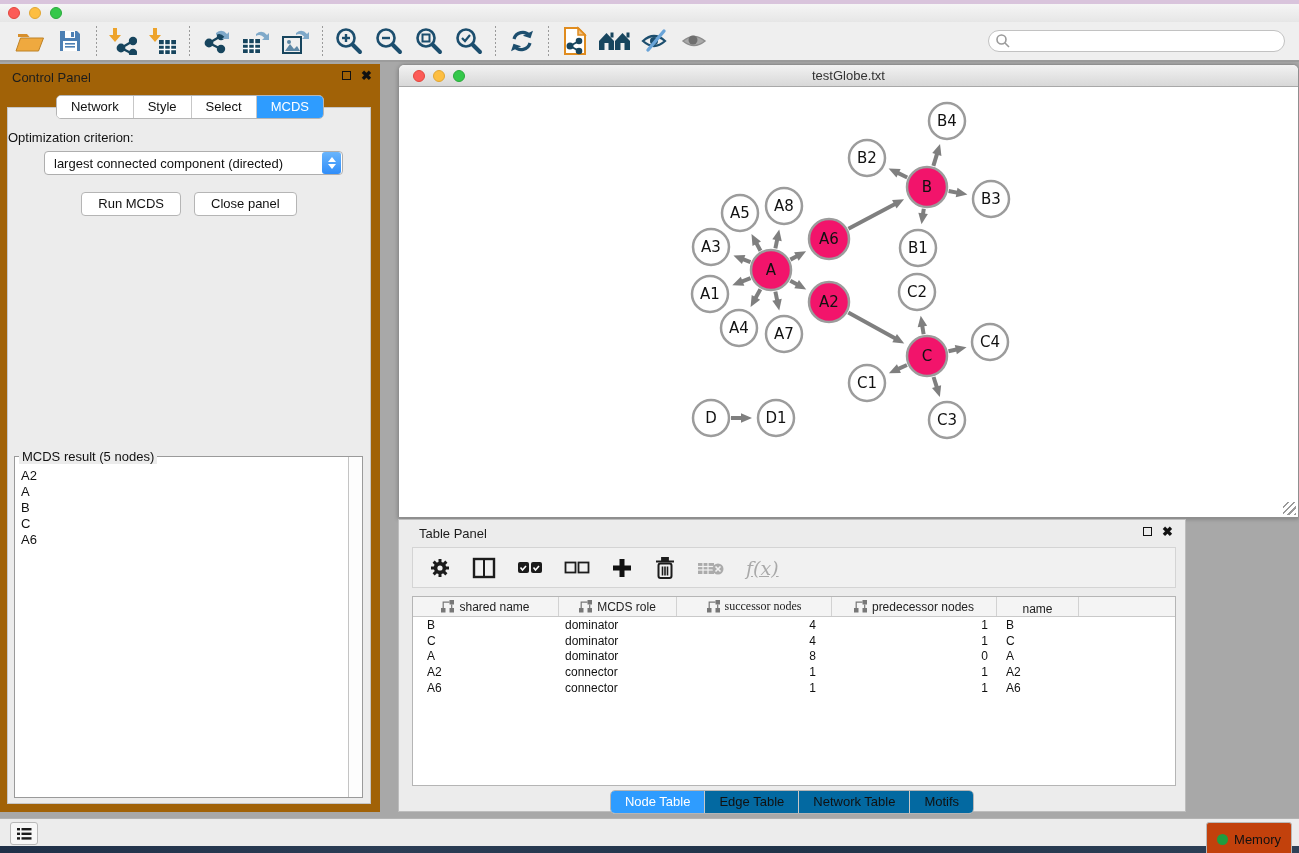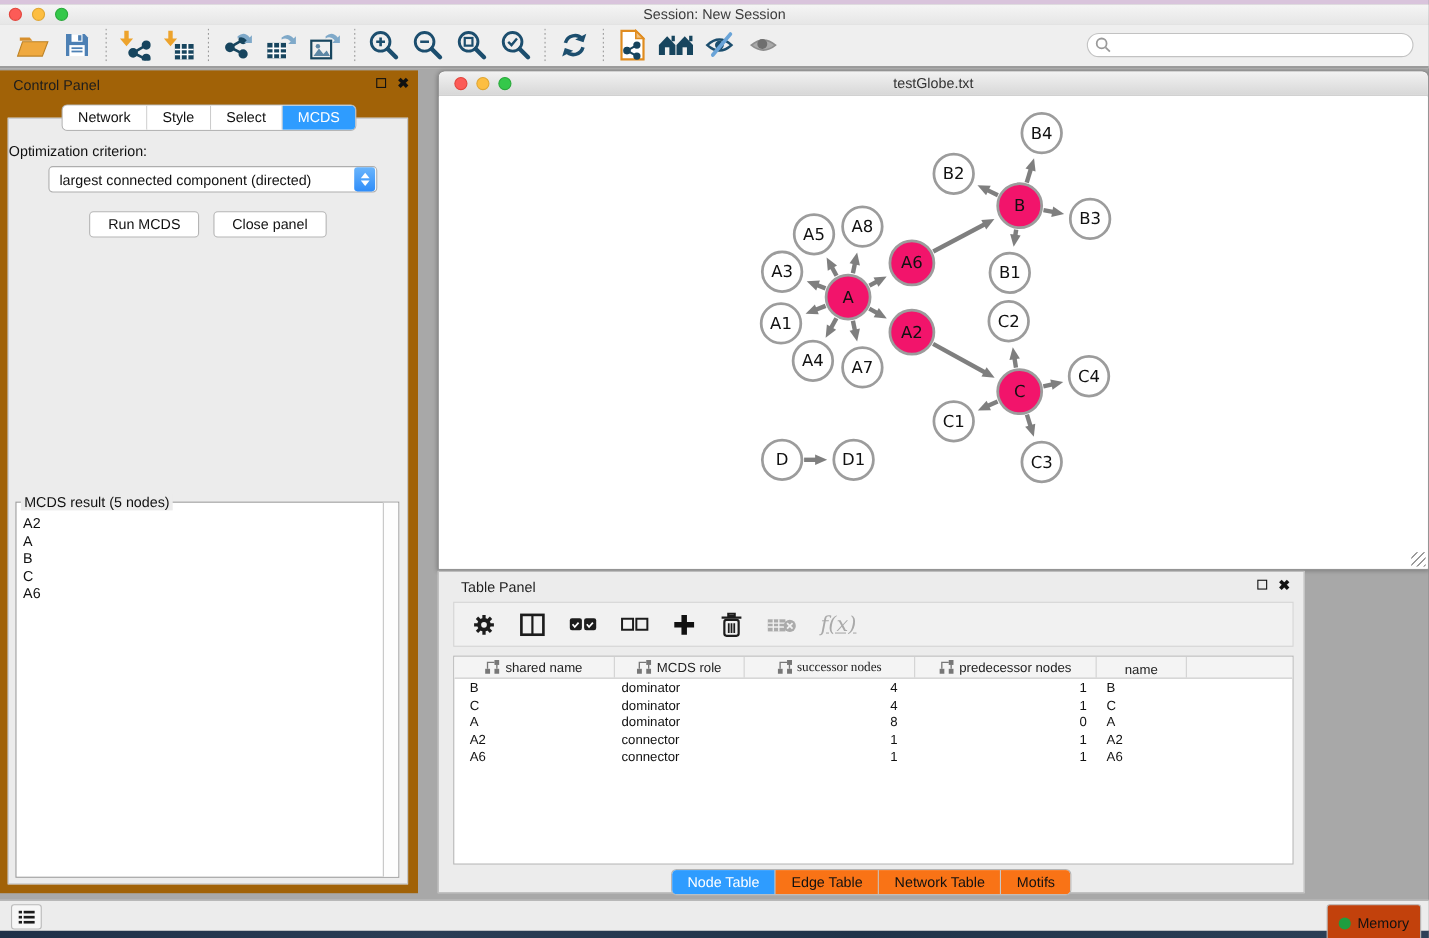--- a/index.html
+++ b/index.html
@@ -102,21 +102,21 @@
     background:#fff; border:1px solid #b5b5b5; overflow:hidden; }
   .tp-header { display:flex; height:20px; background:#f4f4f4; border-bottom:1px solid #c9c9c9; }
   .th-cell { display:flex; align-items:center; justify-content:center; gap:5px;
     font-size:12px; color:#222; border-right:1px solid #d2d2d2; overflow:hidden; }
   .th-cell:last-child { border-right:none; }
   .tp-row { display:flex; height:15.7px; align-items:center; }
   .td-cell { font-size:12px; color:#111; overflow:hidden; white-space:nowrap; }
 
   .tp-tabs { position:absolute; left:0; right:0; top:270px; display:flex; justify-content:center; }
   .tp-tabwrap { display:flex; border:1px solid #b5b5b5; border-radius:5px; overflow:hidden; background:#fff; }
-  .tp-tab { padding:3px 14px 4px; font-size:13px; color:#111; background:#f97316; border-right:1px solid #c7c7c7; }
+  .tp-tab { padding:3px 14px 4px; font-size:13px; color:#111; background:#0369a1; border-right:1px solid #c7c7c7; }
   .tp-tab:last-child { border-right:none; }
   .tp-tab.active { background:#2e9cff; color:#fff; }
 
   
   .statusbar { position:absolute; left:0; top:818px; width:100%; height:28px;
     background:#ececec; border-top:1px solid #b3b3b3; }
   .list-btn { position:absolute; left:10px; top:3px; width:28px; height:23px;
     background:#f7f7f7; border:1px solid #b9b9b9; border-radius:3px;
     display:flex; align-items:center; justify-content:center; }
   .memory-btn { position:absolute; right:7px; top:3px; height:34px;
@@ -131,21 +131,20 @@
 <div class="screen">
   <div class="desk-top"></div>
   <div class="desk-bottom"></div>
 
   <div class="titlebar">
     <div class="lights">
       <div class="light red"></div>
       <div class="light yellow"></div>
       <div class="light green"></div>
     </div>
-    <div class="title">Session: New Session</div>
   </div>
 
   <div class="toolbar">
     <div class="tb-btn">
       <svg width="30" height="26" viewBox="0 0 30 26">
         <path d="M3 6 h9 l2.5 3 h-11.5 z" fill="#d78f2c"></path>
         <path d="M5.5 10 h23 l-5 13 h-22.5 z" fill="#efa93f" stroke="#bd8226" stroke-width="1"></path>
       </svg>
     </div>
     <div class="tb-btn">

